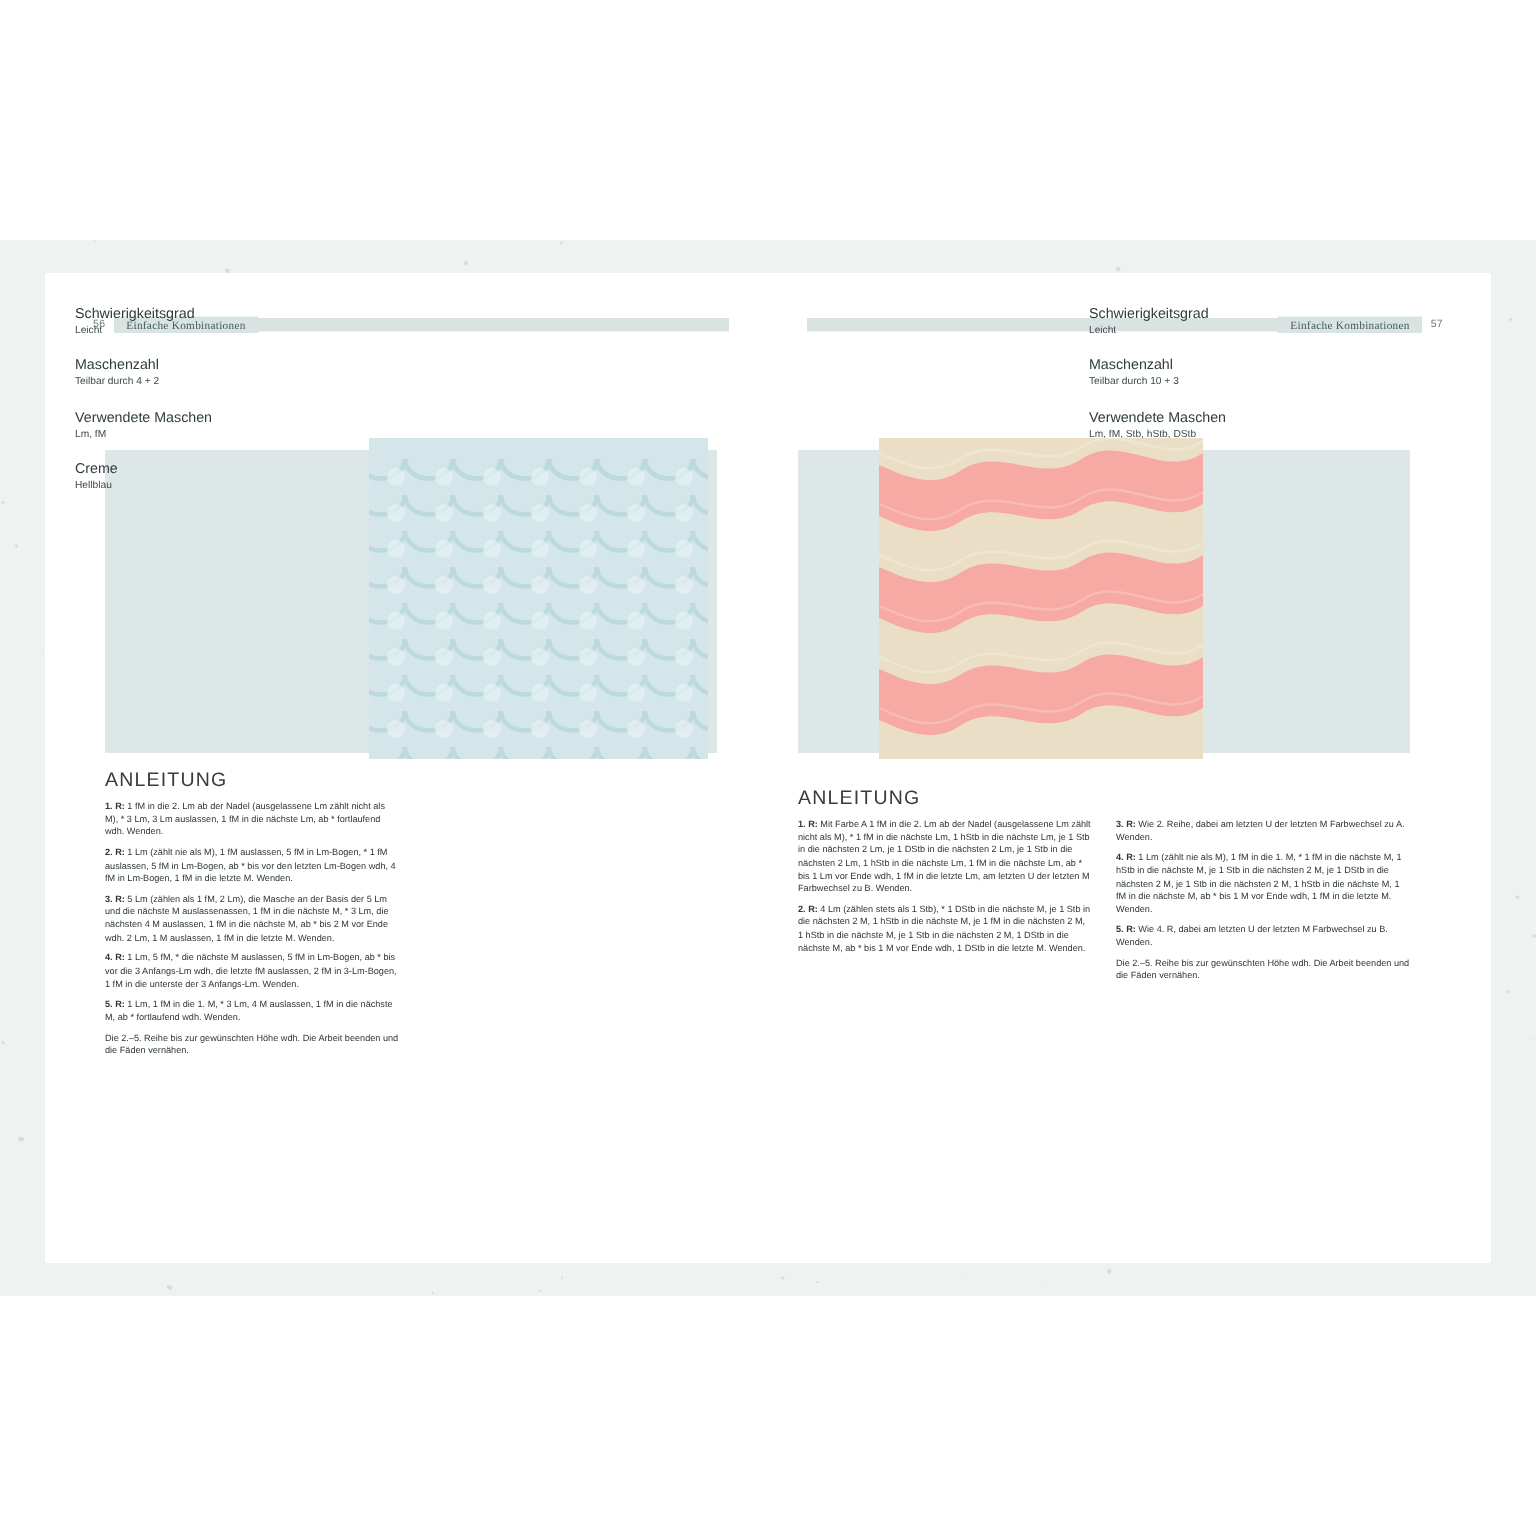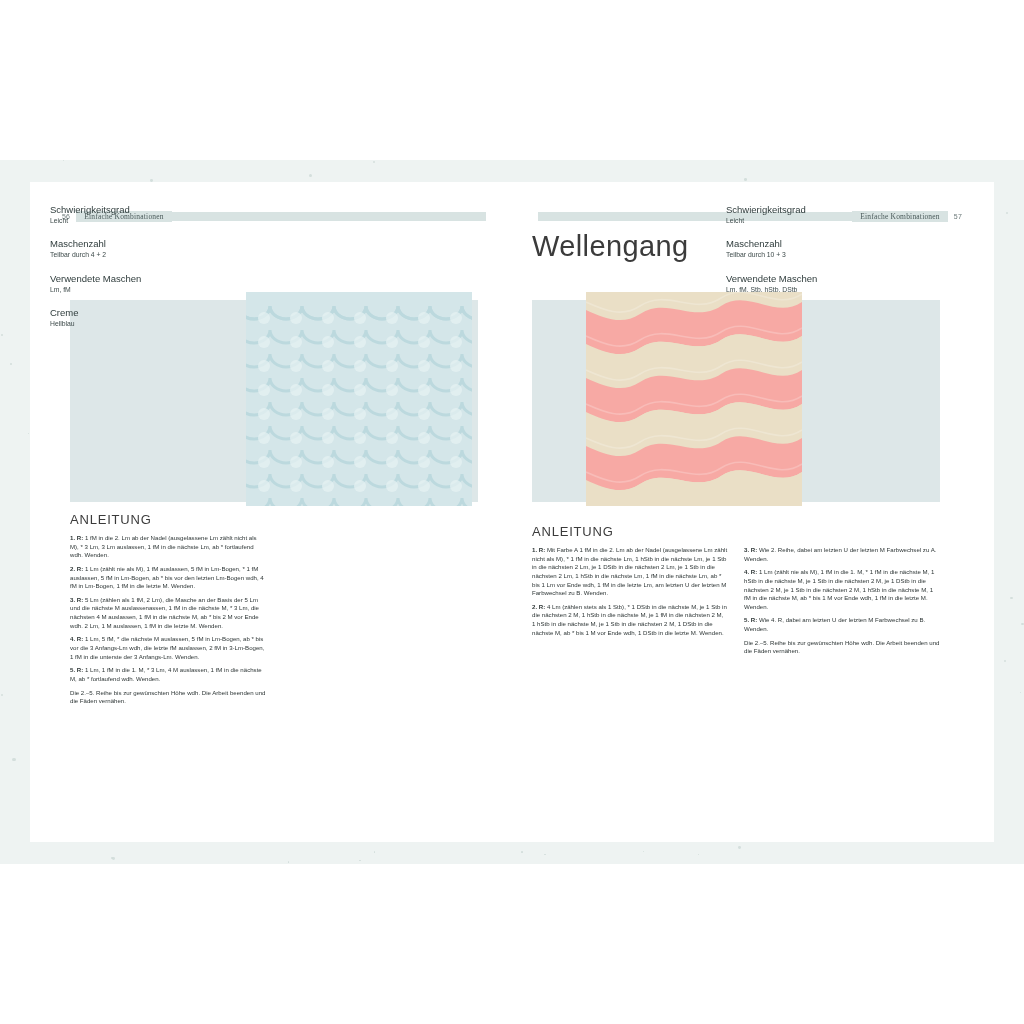--- a/index.html
+++ b/index.html
@@ -527,21 +527,20 @@
     </div>
 
     <div class="page right">
 
       <div class="runhead right">
         <span class="rule"></span>
         <span class="sect">Einfache Kombinationen</span>
         <span class="folio">57</span>
       </div>
 
-      <h1 class="title" style="left:20px;">Wellengang</h1>
 
       <div class="infobox right"></div>
 
       <div class="meta r">
         <div class="grp">
           <p class="lbl">Schwierigkeitsgrad</p>
           <p class="val">Leicht</p>
         </div>
         <div class="grp">
           <p class="lbl">Maschenzahl</p>

